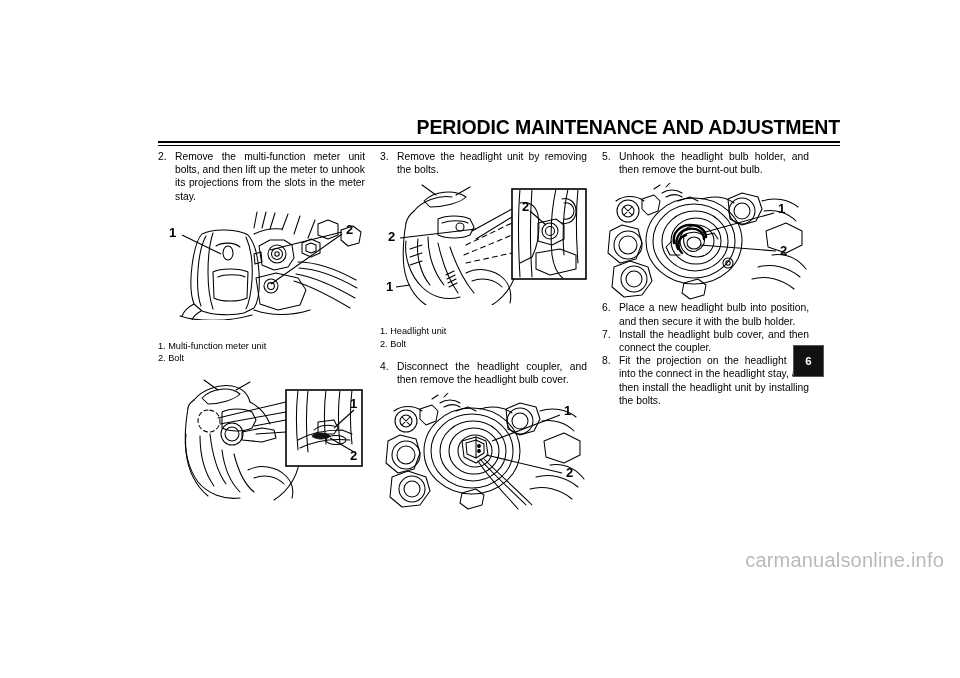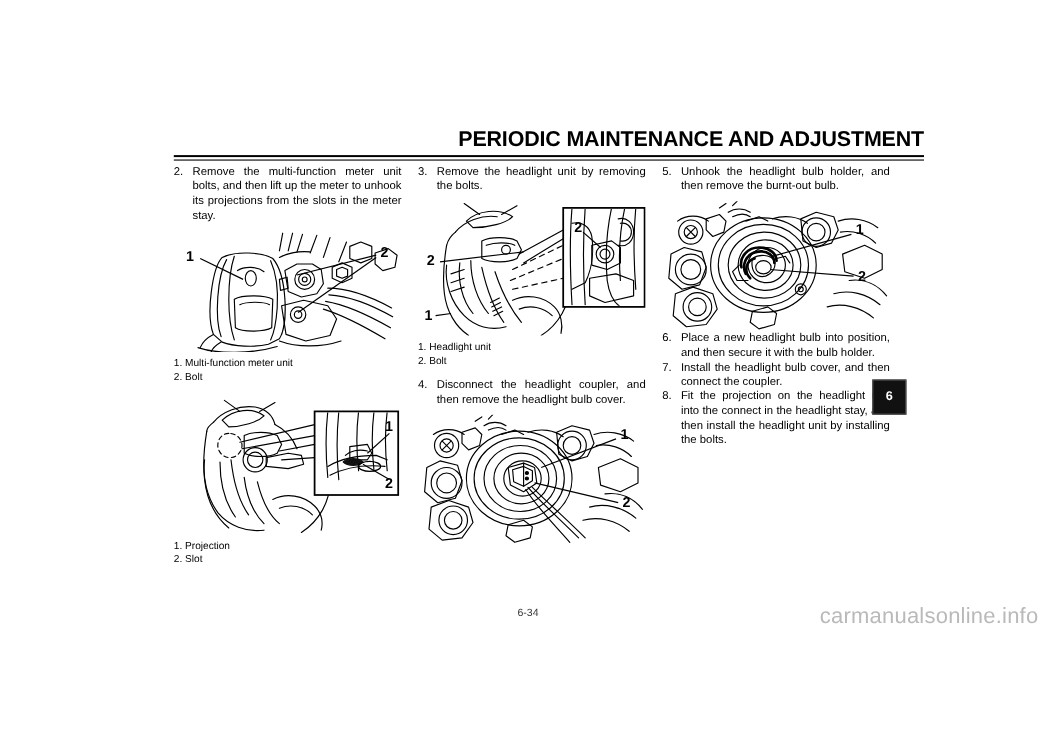--- a/index.html
+++ b/index.html
@@ -97,21 +97,21 @@
     line-height: 13.2px;
     text-align: justify;
     text-justify: inter-word;
     hyphens: manual;
   }
 
   .steps-block { margin-bottom: 7px; }
 
   
   .caption-list {
-    margin-top: 4px;
+    margin-top: 20px;
     margin-bottom: 10px;
   }
   .caption-line {
     font-size: 9.2px;
     line-height: 12.2px;
     white-space: nowrap;
   }
 
   
   .figure {
@@ -328,24 +328,20 @@
 
           <g stroke="#000" stroke-width="1.1" fill="none">
             <line x1="196" y1="36" x2="176" y2="54"></line>
             <line x1="196" y1="78" x2="172" y2="64"></line>
           </g>
           <text class="callout-label" x="192" y="34">1</text>
           <text class="callout-label" x="192" y="86">2</text>
         </svg>
       </div>
 
-      <div class="caption-list">
-        <div class="caption-line">1. Projection</div>
-        <div class="caption-line">2. Slot</div>
-      </div>
 
     </div>
 
     <div class="col col-2">
 
       <div class="steps-block">
         <div class="step">
           <div class="step-num">3.</div>
           <div class="step-text">Remove the headlight unit by removing the bolts.</div>
         </div>
@@ -608,17 +604,16 @@
           <div class="step-text">Fit the projection on the headlight unit into the connect in the headlight stay, and then install the headlight unit by installing the bolts.</div>
         </div>
       </div>
 
     </div>
 
   </div>
 
   <div class="chapter-tab">6</div>
 
-  <div class="page-number">6-34</div>
 
   <div class="watermark">carmanualsonline.info</div>
 
 </div>
 
 </body></html>

